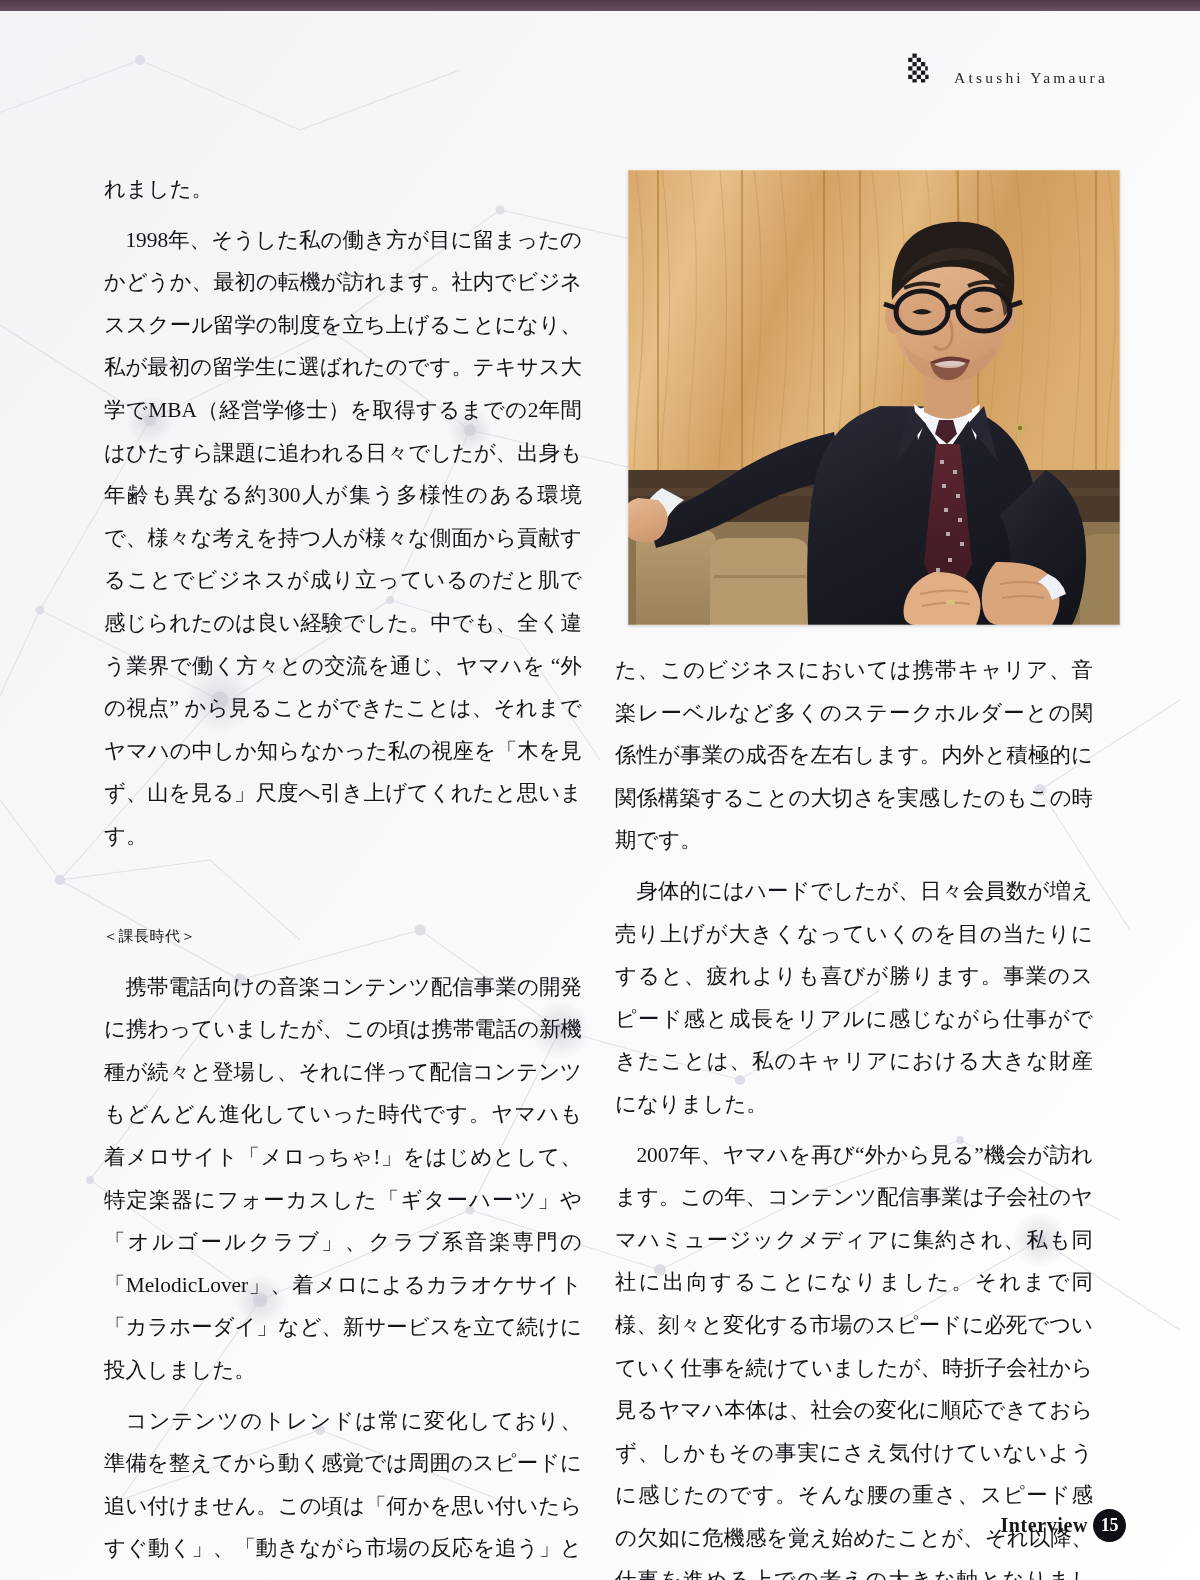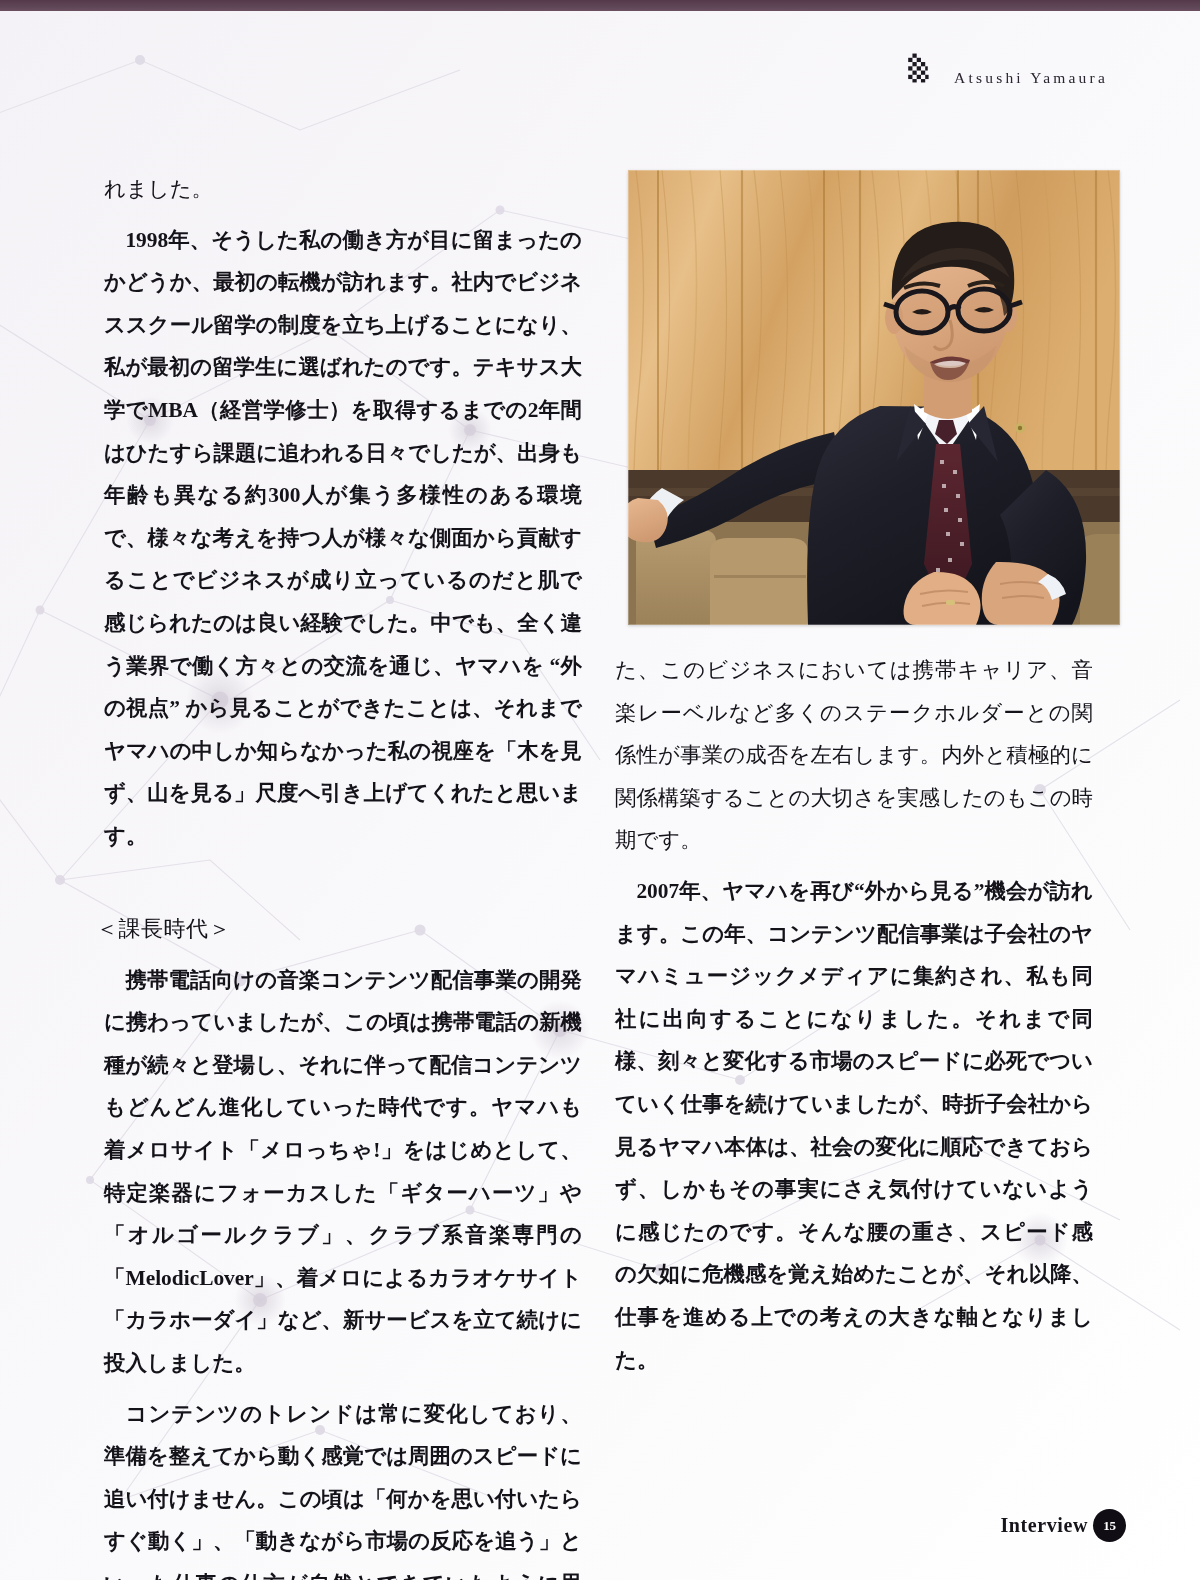--- a/index.html
+++ b/index.html
@@ -92,25 +92,25 @@
     left: 607px;
     top: 641px;
     width: 494px;
   }
 
   .para {
     margin: 8px;
     text-indent: 0;
   }
 
-  .para.indent { text-indent: 1em; font-weight: bold; }
+  .para.indent { text-indent: 1em; }
 
   .section-head {
-    margin: 0;
-    font-size: 22px;
+    margin: 7px;
+    font-size: 15px;
     line-height: 42.6px;
     color: #15131a;
     letter-spacing: 0.5px;
   }
 
   .spacer-line { height: 42.6px; }
 
   
   #photo-frame {
     position: absolute;
@@ -143,21 +143,21 @@
     color: #17141b;
   }
 
   #page-number-badge {
     width: 33px;
     height: 33px;
     border-radius: 50%;
     background: #100d14;
     color: #ffffff;
     font-family: "Liberation Serif", "DejaVu Serif", serif;
-    font-size: 13px;
+    font-size: 18px;
     font-weight: bold;
     display: flex;
     align-items: center;
     justify-content: center;
     letter-spacing: -0.3px;
   }
 </style>
 </head>
 <body>
 
@@ -403,20 +403,21 @@
     <p class="para">れました。</p>
     <p class="para indent">1998年、そうした私の働き方が目に留まったのかどうか、最初の転機が訪れます。社内でビジネススクール留学の制度を立ち上げることになり、私が最初の留学生に選ばれたのです。テキサス大学でMBA（経営学修士）を取得するまでの2年間はひたすら課題に追われる日々でしたが、出身も年齢も異なる約300人が集う多様性のある環境で、様々な考えを持つ人が様々な側面から貢献することでビジネスが成り立っているのだと肌で感じられたのは良い経験でした。中でも、全く違う業界で働く方々との交流を通じ、ヤマハを “外の視点” から見ることができたことは、それまでヤマハの中しか知らなかった私の視座を「木を見ず、山を見る」尺度へ引き上げてくれたと思います。</p>
     <div class="spacer-line"></div>
     <p class="section-head">＜課長時代＞</p>
     <p class="para indent">携帯電話向けの音楽コンテンツ配信事業の開発に携わっていましたが、この頃は携帯電話の新機種が続々と登場し、それに伴って配信コンテンツもどんどん進化していった時代です。ヤマハも着メロサイト「メロっちゃ!」をはじめとして、特定楽器にフォーカスした「ギターハーツ」や「オルゴールクラブ」、クラブ系音楽専門の「MelodicLover」、着メロによるカラオケサイト「カラホーダイ」など、新サービスを立て続けに投入しました。</p>
     <p class="para indent">コンテンツのトレンドは常に変化しており、準備を整えてから動く感覚では周囲のスピードに追い付けません。この頃は「何かを思い付いたらすぐ動く」、「動きながら市場の反応を追う」といった仕事の仕方が自然とできていたように思います。ま</p>
   </div>
 
   <div id="col-right" class="col">
     <p class="para">た、このビジネスにおいては携帯キャリア、音楽レーベルなど多くのステークホルダーとの関係性が事業の成否を左右します。内外と積極的に関係構築することの大切さを実感したのもこの時期です。</p>
+    <p class="para indent">身体的にはハードでしたが、日々会員数が増え売り上げが大きくなっていくのを目の当たりにすると、疲れよりも喜びが勝ります。事業のスピード感と成長をリアルに感じながら仕事ができたことは、私のキャリアにおける大きな財産になりました。</p>
     <p class="para indent">2007年、ヤマハを再び“外から見る”機会が訪れます。この年、コンテンツ配信事業は子会社のヤマハミュージックメディアに集約され、私も同社に出向することになりました。それまで同様、刻々と変化する市場のスピードに必死でついていく仕事を続けていましたが、時折子会社から見るヤマハ本体は、社会の変化に順応できておらず、しかもその事実にさえ気付けていないように感じたのです。そんな腰の重さ、スピード感の欠如に危機感を覚え始めたことが、それ以降、仕事を進める上での考えの大きな軸となりました。</p>
   </div>
 
   <div id="footer">
     <div id="footer-label">Interview</div>
     <div id="page-number-badge">15</div>
   </div>
 
 </div>
 

